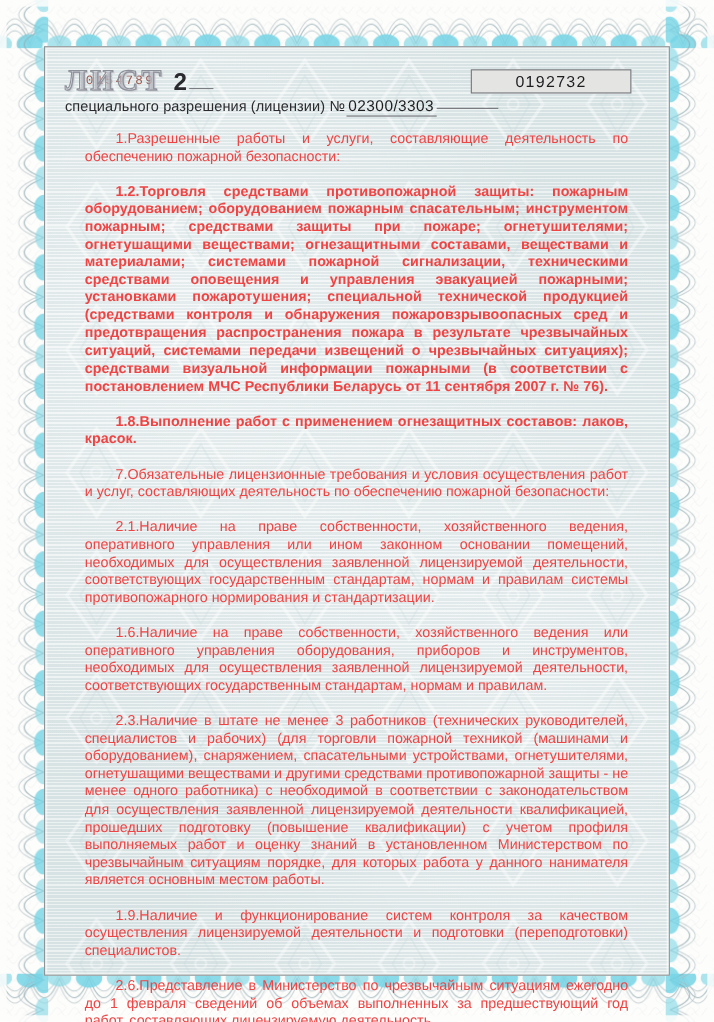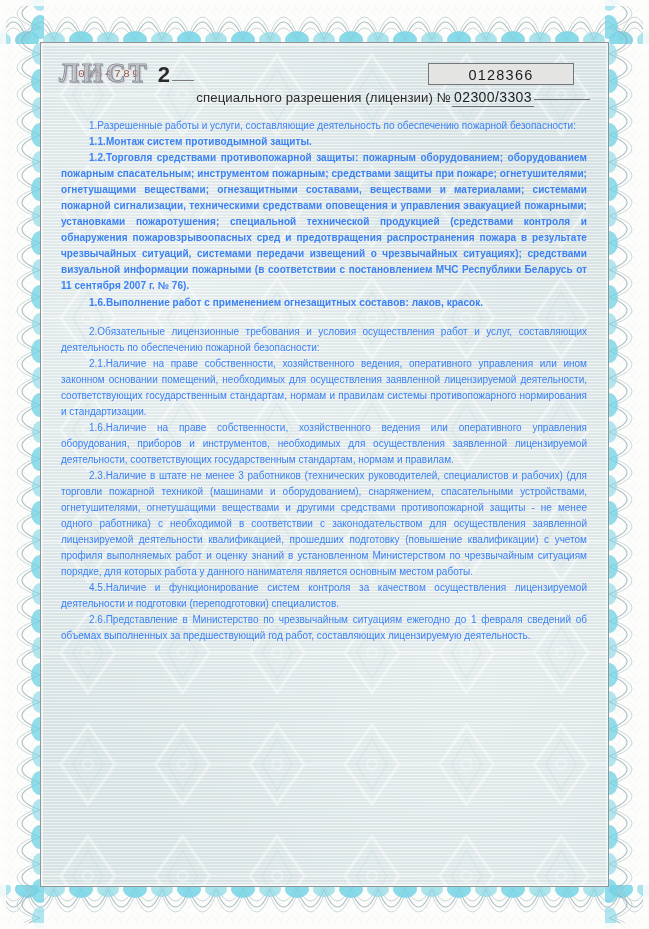--- a/index.html
+++ b/index.html
@@ -133,21 +133,21 @@
     letter-spacing: 1.2px;
     color: #1d1d1f;
     line-height: 22px;
     box-sizing: border-box;
   }
   .subtitle-row {
     position: absolute;
     left: 0;
     right: 0;
     top: 32px;
-    text-align: right;
+    text-align: left;
     white-space: nowrap;
   }
   .subtitle {
     font-size: 13.2px;
     color: #2b2b2e;
     letter-spacing: 0.1px;
   }
   .lic-no {
     font-size: 14px;
     color: #1d1d20;
@@ -163,24 +163,24 @@
     position: relative;
     top: -2px;
   }
 
   
   .body {
     margin-top: 4px;
     padding: 0 3px 0 2px;
   }
   p.par {
-    margin: 0;
-    font-size: 10px;
+    margin: 16px;
+    font-size: 13px;
     line-height: 16.05px;
-    color: #3b82f6;
+    color: #ef4444;
     text-align: justify;
     text-indent: 28px;
     hyphens: none;
   }
   p.par.bold {
     font-weight: bold;
     letter-spacing: 0.05px;
   }
   p.par.gap {
     margin-top: 13px;
@@ -251,34 +251,33 @@
   <div class="content">
 
     <div class="header">
 
       <div class="serial">0154789</div>
 
       <div class="list-title">
         <span class="list-word">ЛИСТ</span><span class="list-num">2</span><span class="list-num-rule"></span>
       </div>
 
-      <div class="numbox">0128366</div>
+      <div class="numbox">0192732</div>
 
       <div class="subtitle-row">
         <span class="subtitle">специального разрешения (лицензии) №</span><span class="lic-no">02300/3303</span><span class="lic-no-tail"></span>
       </div>
     </div>
 
     <div class="body">
         <p class="par nogap">1.Разрешенные работы и услуги, составляющие деятельность по обеспечению пожарной безопасности:</p>
-        <p class="par bold nogap">1.1.Монтаж систем противодымной защиты.</p>
         <p class="par bold nogap">1.2.Торговля средствами противопожарной защиты: пожарным оборудованием; оборудованием пожарным спасательным; инструментом пожарным; средствами защиты при пожаре; огнетушителями; огнетушащими веществами; огнезащитными составами, веществами и материалами; системами пожарной сигнализации, техническими средствами оповещения и управления эвакуацией пожарными; установками пожаротушения; специальной технической продукцией (средствами контроля и обнаружения пожаровзрывоопасных сред и предотвращения распространения пожара в результате чрезвычайных ситуаций, системами передачи извещений о чрезвычайных ситуациях); средствами визуальной информации пожарными (в соответствии с постановлением МЧС Республики Беларусь от 11 сентября 2007 г. № 76).</p>
-        <p class="par bold nogap">1.6.Выполнение работ с применением огнезащитных составов: лаков, красок.</p>
-        <p class="par gap">2.Обязательные лицензионные требования и условия осуществления работ и услуг, составляющих деятельность по обеспечению пожарной безопасности:</p>
+        <p class="par bold nogap">1.8.Выполнение работ с применением огнезащитных составов: лаков, красок.</p>
+        <p class="par gap">7.Обязательные лицензионные требования и условия осуществления работ и услуг, составляющих деятельность по обеспечению пожарной безопасности:</p>
         <p class="par nogap">2.1.Наличие на праве собственности, хозяйственного ведения, оперативного управления или ином законном основании помещений, необходимых для осуществления заявленной лицензируемой деятельности, соответствующих государственным стандартам, нормам и правилам системы противопожарного нормирования и стандартизации.</p>
         <p class="par nogap">1.6.Наличие на праве собственности, хозяйственного ведения или оперативного управления оборудования, приборов и инструментов, необходимых для осуществления заявленной лицензируемой деятельности, соответствующих государственным стандартам, нормам и правилам.</p>
         <p class="par nogap">2.3.Наличие в штате не менее 3 работников (технических руководителей, специалистов и рабочих) (для торговли пожарной техникой (машинами и оборудованием), снаряжением, спасательными устройствами, огнетушителями, огнетушащими веществами и другими средствами противопожарной защиты - не менее одного работника) с необходимой в соответствии с законодательством для осуществления заявленной лицензируемой деятельности квалификацией, прошедших подготовку (повышение квалификации) с учетом профиля выполняемых работ и оценку знаний в установленном Министерством по чрезвычайным ситуациям порядке, для которых работа у данного нанимателя является основным местом работы.</p>
-        <p class="par nogap">4.5.Наличие и функционирование систем контроля за качеством осуществления лицензируемой деятельности и подготовки (переподготовки) специалистов.</p>
+        <p class="par nogap">1.9.Наличие и функционирование систем контроля за качеством осуществления лицензируемой деятельности и подготовки (переподготовки) специалистов.</p>
         <p class="par nogap">2.6.Представление в Министерство по чрезвычайным ситуациям ежегодно до 1 февраля сведений об объемах выполненных за предшествующий год работ, составляющих лицензируемую деятельность.</p>
       </div>
 
   </div>
 </div>
 
 </body></html>

